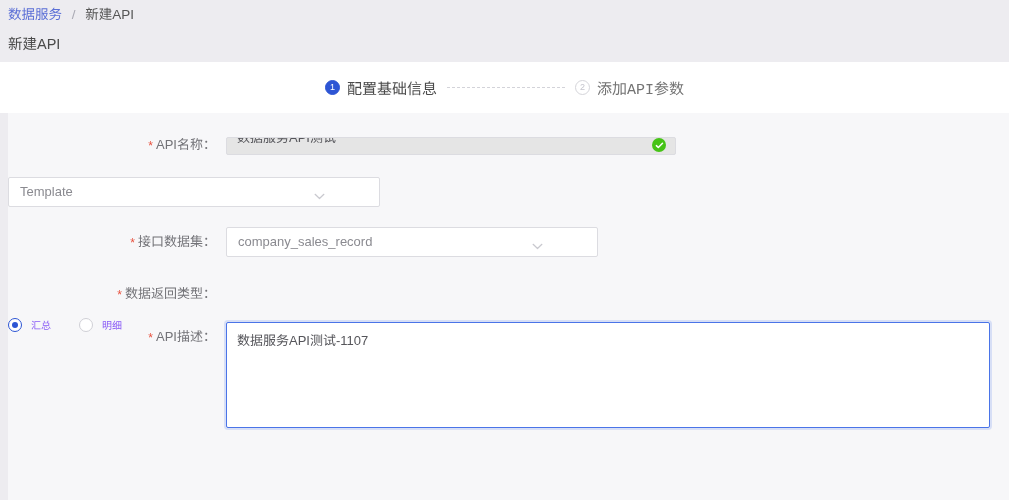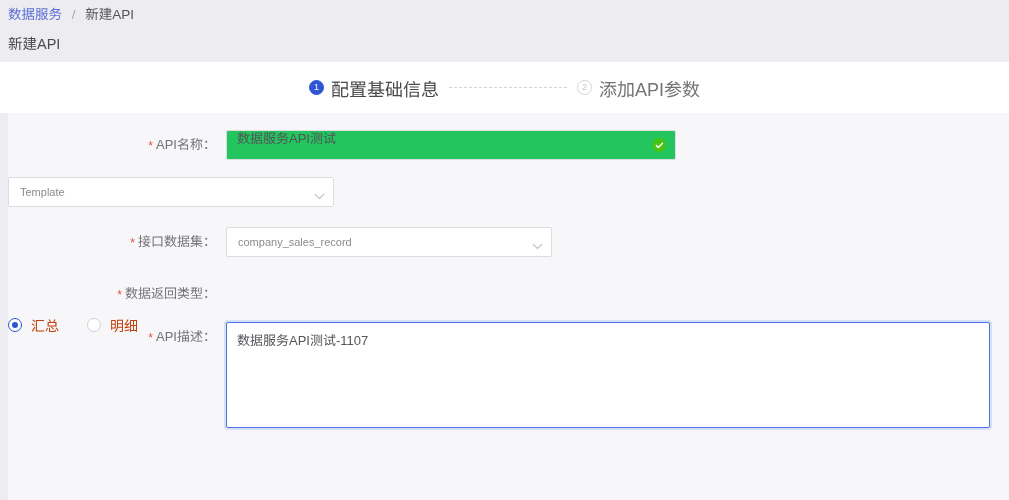--- a/index.html
+++ b/index.html
@@ -109,21 +109,22 @@
     color: #ffffff;
     border: 1px solid #2d55d4;
   }
   .step.inactive .step-circle {
     background: #ffffff;
     color: #c4c4cc;
     border: 1px solid #d5d5da;
   }
 
   .step-label {
-    font-size: 18px;
+    font-size: 15px;
+    font-family: Liberation Mono, monospace;
   }
   .step.active .step-label {
     color: #4a4a4a;
   }
   .step.inactive .step-label {
     color: #737373;
   }
 
   .step-connector {
     width: 118px;
@@ -168,24 +169,24 @@
   }
 
   
   .input-wrap {
     position: relative;
     width: 450px;
     height: 30px;
   }
   .text-input {
     width: 450px;
-    height: 30px;
+    height: 18px;
     box-sizing: border-box;
     border: 1px solid #dcdce1;
-    background: #22c55e;
+    background: #e5e5e5;
     border-radius: 2px;
     padding: 0 32px 16px 10px;
     font-size: 13px;
     color: #55555a;
     font-family: inherit;
     line-height: 28px;
     outline: none;
   }
   .success-icon {
     position: absolute;
@@ -201,28 +202,28 @@
   }
   .success-icon svg { display: block; }
 
   
   .select-wrap {
     position: relative;
     width: 326px;
     height: 30px;
   }
   .select-box {
-    width: 326px;
+    width: 372px;
     height: 30px;
     box-sizing: border-box;
     border: 1px solid #dcdce1;
     background: #ffffff;
     border-radius: 2px;
     padding: 0 28px 0 11px;
-    font-size: 11px;
+    font-size: 13px;
     color: #8a8a90;
     line-height: 28px;
     white-space: nowrap;
     overflow: hidden;
     text-overflow: ellipsis;
     cursor: pointer;
   }
   .chevron {
     position: absolute;
     right: 9px;
@@ -260,22 +261,22 @@
   .radio-dot {
     width: 6px;
     height: 6px;
     border-radius: 50%;
     background: transparent;
   }
   .radio-item.checked .radio-dot {
     background: #2d55d4;
   }
   .radio-label {
-    font-size: 14px;
-    color: #c2410c;
+    font-size: 10px;
+    color: #8b5cf6;
   }
 
   
   .textarea-outer {
     position: relative;
     width: 764px;
     height: 120px;
   }
   .textarea-box {
     position: absolute;

